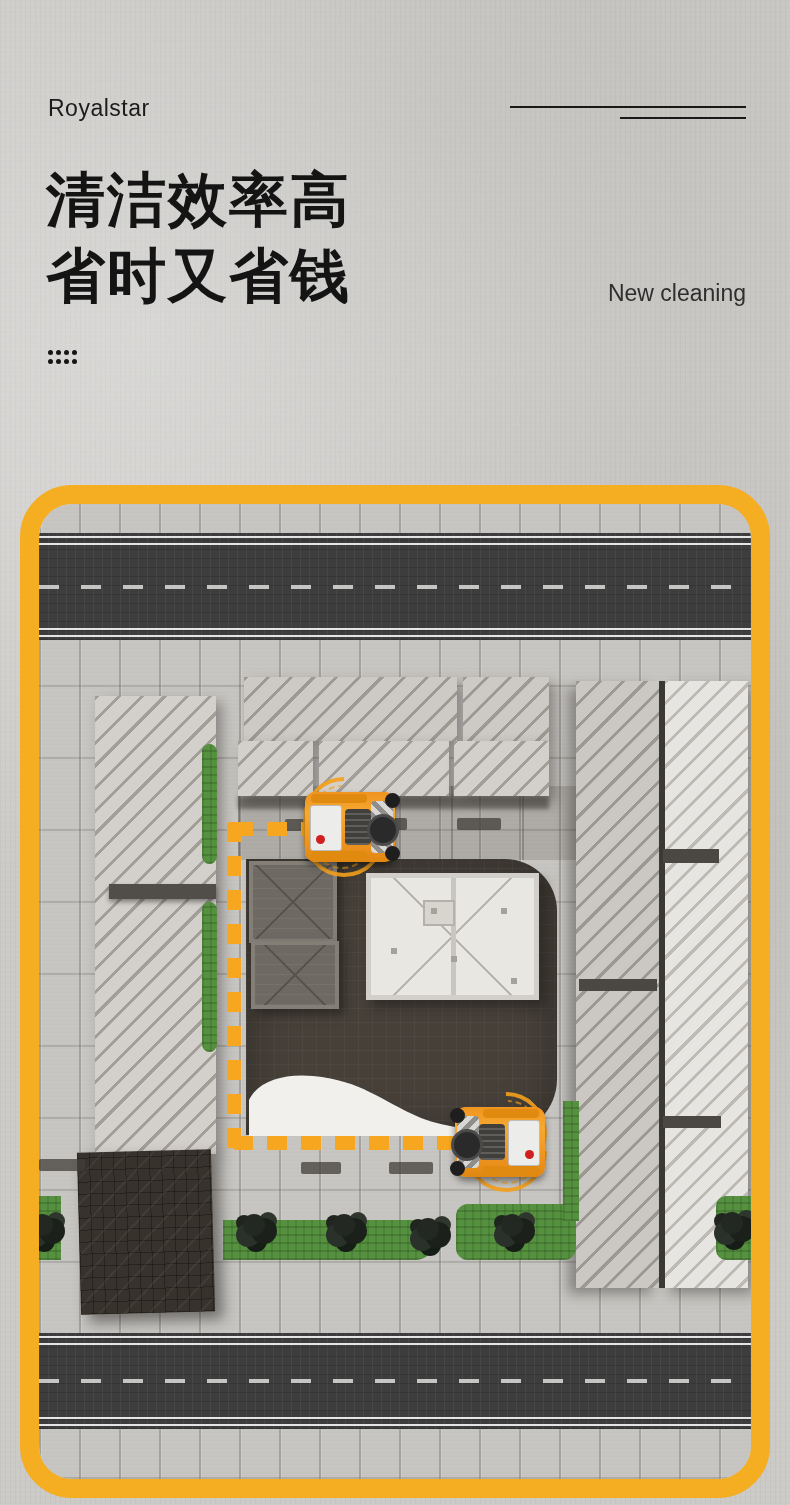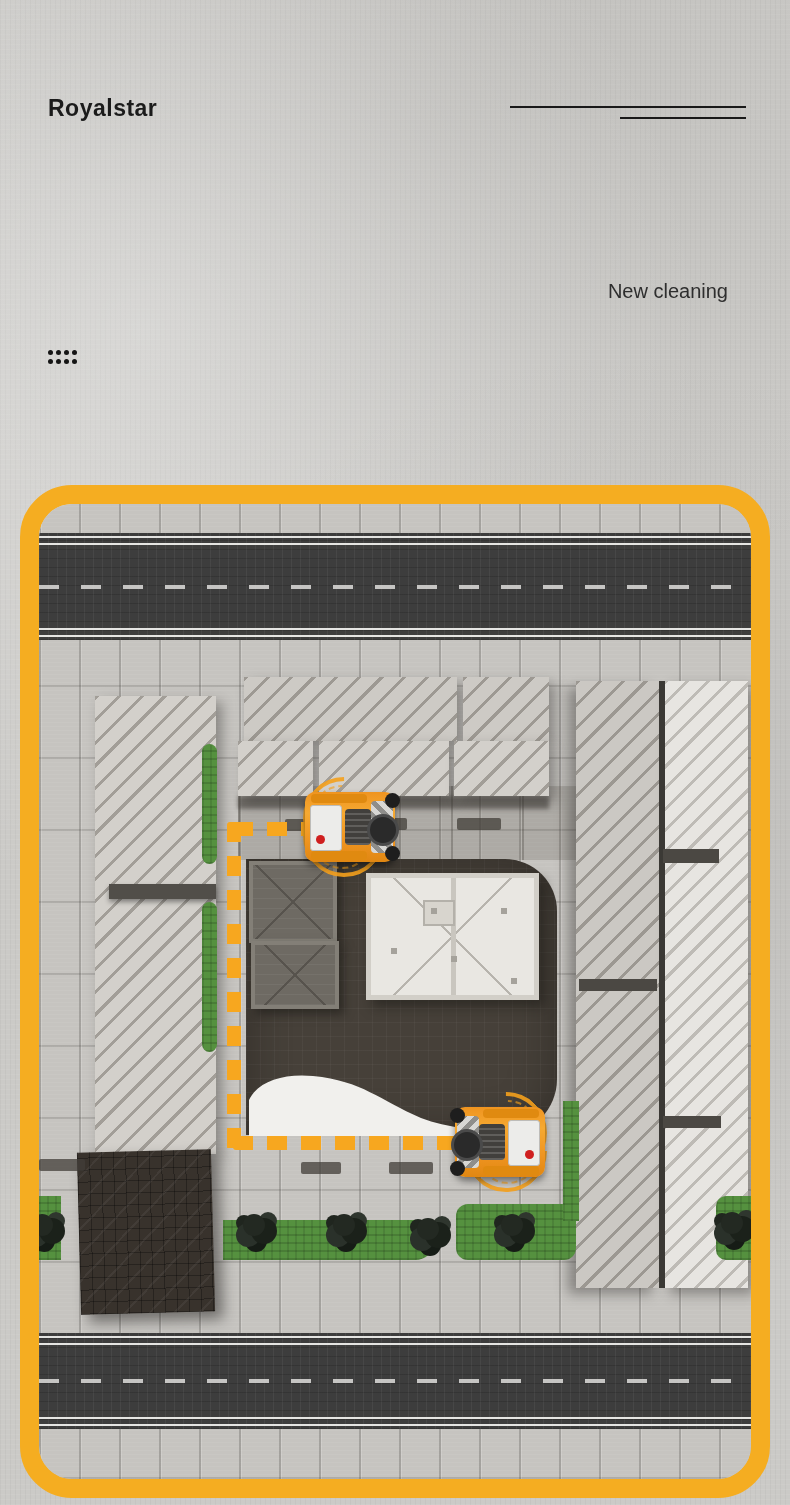--- a/index.html
+++ b/index.html
@@ -6,26 +6,26 @@
   body{font-family:"Liberation Sans","DejaVu Sans",sans-serif;}
   .page{position:relative;width:790px;height:1505px;overflow:hidden;
     background-color:#cbcac7;
     background-image:
       radial-gradient(circle at 18% 22%, rgba(255,255,255,.30), transparent 42%),
       radial-gradient(circle at 78% 55%, rgba(125,122,118,.16), transparent 46%),
       radial-gradient(circle at 55% 8%, rgba(128,126,122,.14), transparent 38%),
       repeating-linear-gradient(0deg, rgba(255,255,255,.06) 0 1px, transparent 1px 5px),
       repeating-linear-gradient(90deg, rgba(0,0,0,.03) 0 1px, transparent 1px 5px);}
   
-  .logo{position:absolute;left:48px;top:95px;font-size:23px;font-weight:700;color:#1b1b1b;letter-spacing:.5px;}
+  .logo{position:absolute;left:48px;top:95px;font-size:23px;font-weight:400;color:#1b1b1b;letter-spacing:.5px;}
   .rule{position:absolute;height:2px;background:#191919;}
   .rule-1{left:510px;top:106px;width:236px;}
   .rule-2{left:620px;top:117px;width:126px;}
   .headline{position:absolute;left:46px;top:163px;font-size:59px;line-height:1.28;font-weight:800;color:#141414;letter-spacing:2px;}
-  .tagline{position:absolute;right:62px;top:280px;font-size:20px;color:#2e2e2e;margin-left:34px;}
+  .tagline{position:absolute;right:44px;top:280px;font-size:23px;color:#2e2e2e;margin-left:34px;}
   .dots{position:absolute;left:48px;top:350px;display:grid;grid-template-columns:repeat(4,5px);gap:4px 3px;}
   .dot{width:5px;height:5px;border-radius:50%;background:#151515;}
   .subtitle{position:absolute;left:52px;top:412px;font-size:31px;color:#1e1e1e;letter-spacing:1px;}
   
   .frame{position:absolute;left:20px;top:485px;width:750px;height:1013px;box-sizing:border-box;
     border:19px solid #F5AD21;border-radius:52px;overflow:hidden;}
   .scene{position:absolute;left:0;top:0;width:712px;height:975px;overflow:hidden;border-radius:33px;
     background-color:#c6c4c0;
     background-image:
       repeating-linear-gradient(90deg, rgba(84,82,78,.30) 0 2px, rgba(255,255,255,.16) 2px 3px, transparent 3px 40px),
@@ -148,20 +148,24 @@
 </style>
 </head>
 <body>
 
 <div class="page">
 
   <div class="logo">Royalstar</div>
   <div class="rule rule-1"></div>
   <div class="rule rule-2"></div>
 
+  <h1 class="headline" style="margin:0;">
+    <div>清洁效率高</div>
+    <div>省时又省钱</div>
+  </h1>
 
   <div class="tagline">New cleaning</div>
 
   <div class="dots">
     <span class="dot"></span>
       <span class="dot"></span>
       <span class="dot"></span>
       <span class="dot"></span>
       <span class="dot"></span>
       <span class="dot"></span>

